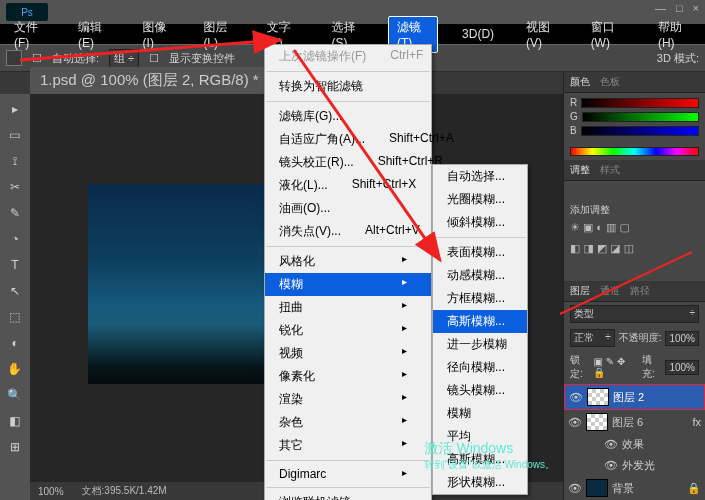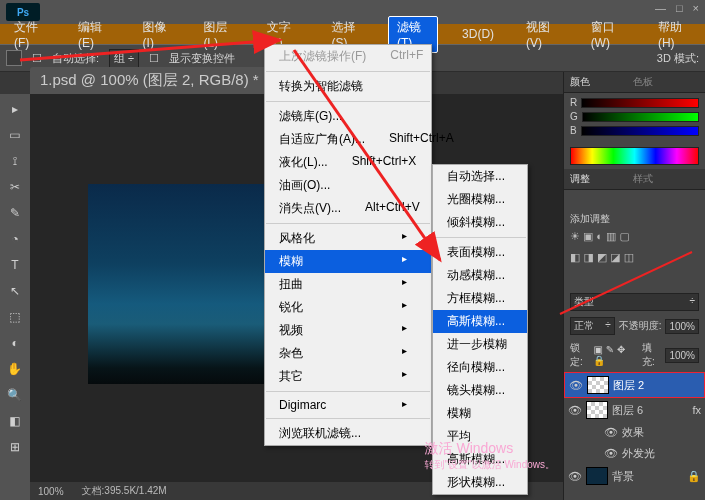--- a/index.html
+++ b/index.html
@@ -1,34 +1,34 @@
 <!DOCTYPE html>
 <html><head>
 <meta charset="utf-8">
 <style>
 * { margin:0; padding:0; box-sizing:border-box; font-family:"Microsoft YaHei",Tahoma,sans-serif; -webkit-font-smoothing:antialiased; }
 body { width:705px; height:500px; background:#000; overflow:hidden; position:relative; }
 .app { position:relative; width:705px; height:500px; background:#535353; }
 .titlebar { height:24px; background:#535353; display:flex; align-items:center; padding:0 6px; color:#d8d8d8; font-size:11px; }
-.titlebar .ps { width:34px; height:18px; background:#001d26; color:#3fa9f5; font-weight:bold; font-size:10px; display:flex; align-items:center; justify-content:center; border-radius:2px; margin-right:8px; }
-.menubar { height:20px; background:#a16207; display:flex; align-items:center; padding:0 6px; color:#e0e0e0; font-size:12px; gap:16px; }
+.titlebar .ps { width:42px; height:18px; background:#001d26; color:#3fa9f5; font-weight:normal; font-size:10px; display:flex; align-items:center; justify-content:center; border-radius:2px; margin-right:8px; }
+.menubar { height:20px; background:#000000; display:flex; align-items:center; padding:0 6px; color:#e0e0e0; font-size:12px; gap:16px; }
 .menubar span { padding:2px 8px; cursor:default; }
 .menubar .hl { background:#0b5fdf; color:#fff; border:1px solid #fff; border-radius:2px; }
 .optbar { height:28px; background:#474747; border-top:1px solid #666; border-bottom:1px solid #2c2c2c; display:flex; align-items:center; color:#d5d5d5; font-size:11px; padding:0 6px; gap:10px; }
 .optbar .sq { width:16px; height:16px; border:1px solid #777; background:#3a3a3a; }
 .optbar .sel { padding:1px 4px; background:#3d3d3d; border:1px solid #222; }
 .tabstrip { height:22px; background:#383838; display:flex; align-items:flex-end; padding-left:30px; }
 .doctab { background:#535353; color:#ccc; font-size:15px; padding:4px 10px; border-top-left-radius:3px; border-top-right-radius:3px; }
 .stage { position:absolute; top:94px; left:30px; right:142px; bottom:0; background:#262626; }
 .canvas { position:absolute; left:58px; top:90px; width:290px; height:200px; background:linear-gradient(#0a2a4a 0%, #0e4060 40%, #155a7d 60%, #1a5c78 70%, #071418 92%, #050a0c 100%); }
 .tools { position:absolute; left:0; top:94px; width:30px; bottom:0; background:#535353; display:flex; flex-direction:column; align-items:center; padding-top:4px; gap:4px; }
 .tools .t { width:24px; height:22px; color:#d0d0d0; font-size:12px; display:flex; align-items:center; justify-content:center; }
 .panels { position:absolute; right:0; top:72px; width:142px; bottom:0; background:#464646; border-left:1px solid #222; color:#ccc; font-size:10px; display:flex; flex-direction:column; }
 .panelhead { background:#383838; padding:3px 6px; display:flex; gap:10px; font-size:10px; border-bottom:1px solid #222; }
-.panelhead .act { color:#ddd; } .panelhead .in { color:#888;margin-left:33px; }
+.panelhead .act { color:#ddd; } .panelhead .in { color:#888; }
 .colorpanel { padding:4px 6px; }
 .colorpanel .row { display:flex; align-items:center; gap:4px; margin-bottom:3px; }
 .slider { flex:1; height:10px; border:1px solid #222; }
 .slider.r { background:linear-gradient(90deg,#000,#f00); }
 .slider.g { background:linear-gradient(90deg,#000,#0f0); }
 .slider.b { background:linear-gradient(90deg,#000,#00f); }
 .spectrum { height:18px; margin:4px 6px; background:linear-gradient(90deg,#f00,#ff0,#0f0,#0ff,#00f,#f0f,#f00); border:1px solid #222; }
 .adjpanel { padding:22px 6px; }
 .adjicons { display:flex; gap:6px; padding:4px 0; color:#bbb; font-size:11px; }
 .layerspanel { flex:1; display:flex; flex-direction:column; }
@@ -42,21 +42,21 @@
 .layerrow .thumb.dark { background:#0c2a3f; }
 .dropdown { position:absolute; background:#f0f0f0; border:1px solid #aaa; box-shadow:2px 2px 4px rgba(0,0,0,.4); color:#000; font-size:12px; }
 .dropdown .item { padding:3px 24px 3px 14px; display:flex; justify-content:space-between; gap:24px; white-space:nowrap; }
 .dropdown .item.dis { color:#999; }
 .dropdown .item.sub::after { content:"▸"; font-size:10px; }
 .dropdown .sep { height:1px; background:#ccc; margin:3px 1px; }
 .dropdown .hl { background:#0b5fdf; color:#fff; }
 .arrow { position:absolute; pointer-events:none; }
 .winctrl { position:absolute; right:6px; top:2px; display:flex; gap:10px; color:#bbb; font-size:11px; }
 .status { position:absolute; bottom:0; left:30px; right:142px; height:18px; background:#383838; color:#bbb; font-size:10px; display:flex; align-items:center; padding:0 8px; gap:18px; }
-.watermark { position:absolute; right:150px; bottom:28px; color:#f9a8d4; font-size:14px; }
+.watermark { position:absolute; right:150px; bottom:28px; color:#5eead4; font-size:14px; }
 .watermark .sub { font-size:10px; }
 </style>
 </head>
 <body>
 
 <div class="app">
   <div class="titlebar">
     <div class="ps">Ps</div>
     <div class="winctrl">
       <span>—</span>
@@ -138,20 +138,25 @@
     <div class="panelhead">
       <span class="act">调整</span>
       <span class="in">样式</span>
     </div>
     <div class="adjpanel">
       <div>添加调整</div>
       <div class="adjicons">☀ ▣ ◐ ▥ ▢</div>
       <div class="adjicons">◧ ◨ ◩ ◪ ◫</div>
     </div>
 
+    <div class="panelhead">
+      <span class="act">图层</span>
+      <span class="in">通道</span>
+      <span class="in">路径</span>
+    </div>
     <div class="layerspanel">
       <div class="lyrops">
         <span class="dd">
             <span>类型</span>
             <span>÷</span>
           </span>
       </div>
       <div class="lyrops">
         <span class="dd">
             <span>正常</span>
@@ -213,20 +218,24 @@
       </div>
       <div class="sep"></div>
       <div class="item ">
         <span>滤镜库(G)...</span>
       </div>
       <div class="item ">
         <span>自适应广角(A)...</span>
         <span>Shift+Ctrl+A</span>
       </div>
       <div class="item ">
+        <span>镜头校正(R)...</span>
+        <span>Shift+Ctrl+R</span>
+      </div>
+      <div class="item ">
         <span>液化(L)...</span>
         <span>Shift+Ctrl+X</span>
       </div>
       <div class="item ">
         <span>油画(O)...</span>
       </div>
       <div class="item ">
         <span>消失点(V)...</span>
         <span>Alt+Ctrl+V</span>
       </div>
@@ -238,20 +247,26 @@
         <span>模糊</span>
       </div>
       <div class="item sub">
         <span>扭曲</span>
       </div>
       <div class="item sub">
         <span>锐化</span>
       </div>
       <div class="item sub">
         <span>视频</span>
+      </div>
+      <div class="item sub">
+        <span>像素化</span>
+      </div>
+      <div class="item sub">
+        <span>渲染</span>
       </div>
       <div class="item sub">
         <span>杂色</span>
       </div>
       <div class="item sub">
         <span>其它</span>
       </div>
       <div class="sep"></div>
       <div class="item sub">
         <span>Digimarc</span>

